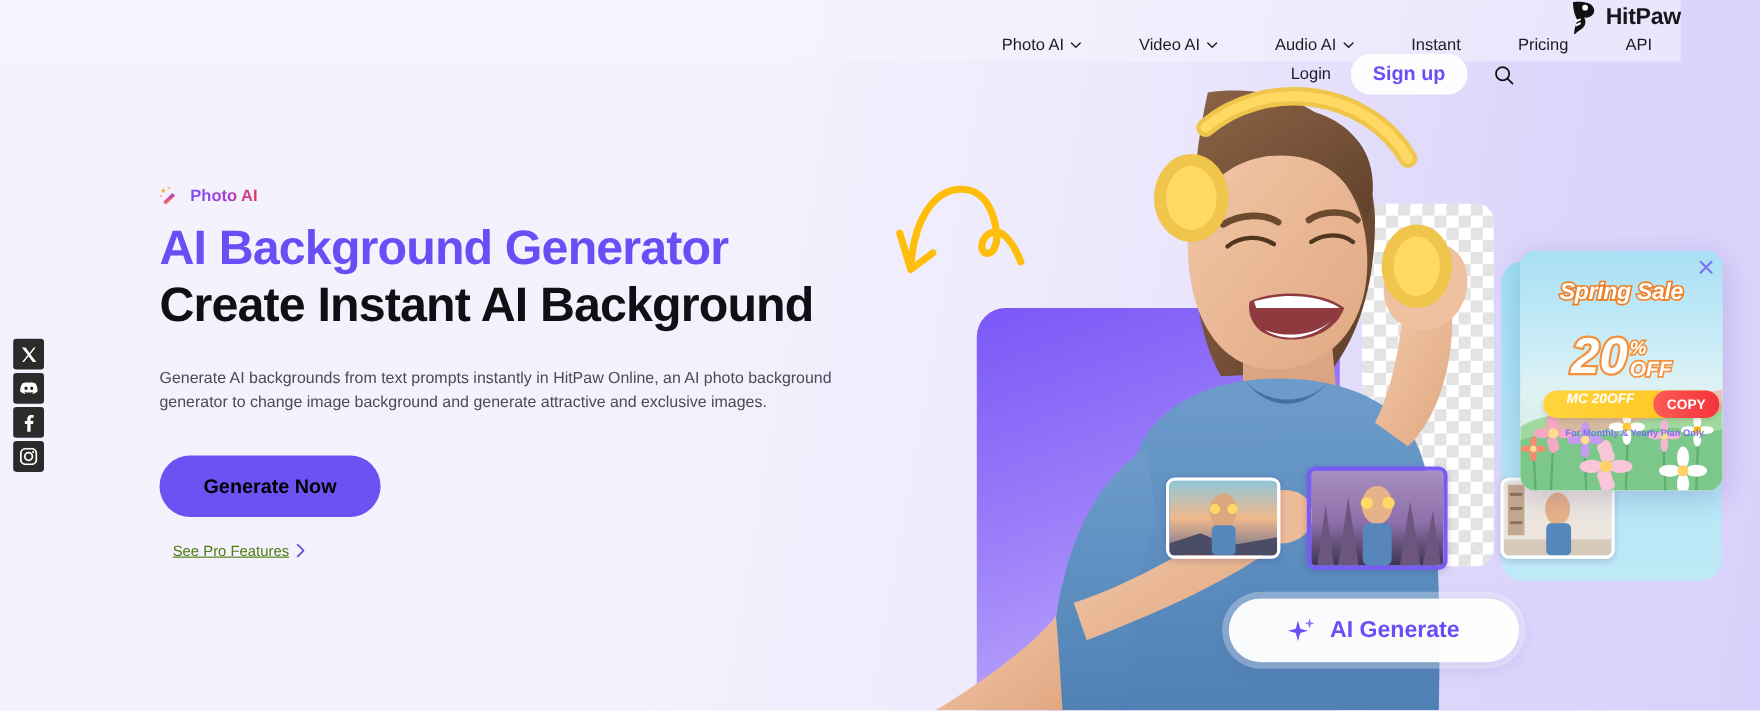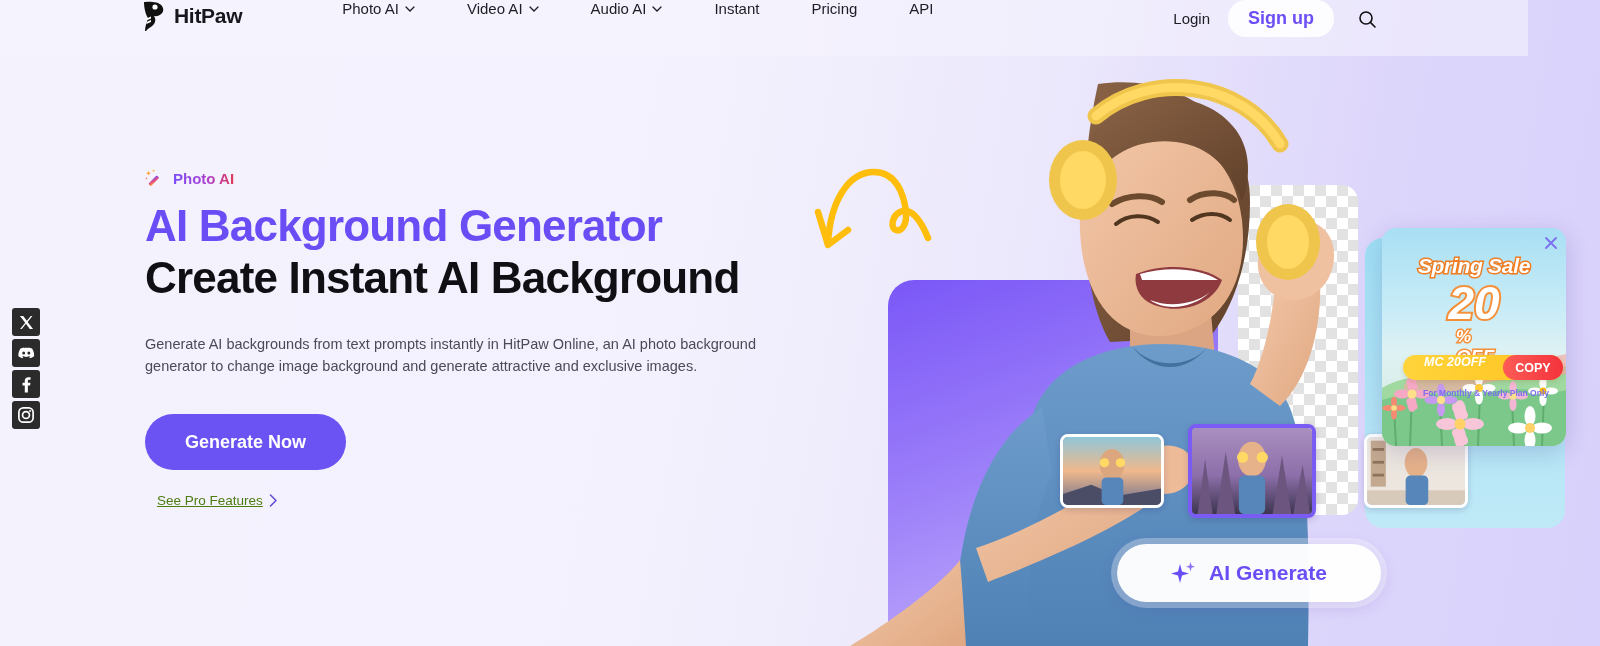--- a/index.html
+++ b/index.html
@@ -9,23 +9,24 @@
     overflow: hidden;
   }
   body {
     position: relative;
     background: linear-gradient(100deg, #f4f2fd 0%, #f3f1fd 42%, #ece8fc 62%, #ddd6fb 82%, #d8d1fb 100%);
   }
 
   
   .header {
     position: absolute; top: 0; left: 0; width: 1528px; height: 56px;
-    display: flex; align-items: flex-start;
+    display: flex; align-items: flex-end;
     background: rgba(246,244,253,0.55);
     z-index: 40;
+    flex-direction: column;
   }
   .logo-wrap {
     display: flex; align-items: center; gap: 8px;
     margin-left: 140px;
   }
   .logo-mark { width: 26px; height: 32px; display: block; }
   .logo-text {
     font-size: 21px; font-weight: 700; color: #16161c; letter-spacing: -0.3px;
   }
   .nav { display: flex; align-items: center; margin-left: 74px; gap: 0px; }
@@ -78,21 +79,21 @@
     font-size: 44px; font-weight: 800; color: #101014;
     letter-spacing: -0.8px; line-height: 1.08; margin-top: 4px;
   }
   .hero-desc {
     margin-top: 33px; font-size: 14.5px; line-height: 21.5px;
     color: #4a4a58; max-width: 615px;
   }
   .cta-btn {
     margin-top: 37px; display: inline-flex; align-items: center; justify-content: center;
     width: 201px; height: 56px; border-radius: 28px;
-    background: #6a53f2; color: #ffffff; font-size: 18px; font-weight: 700;
+    background: #6a53f2; color: #000000; font-size: 18px; font-weight: 700;
     cursor: pointer; border: none; font-family: "Liberation Sans", sans-serif;
   }
   .pro-link {
     margin-top: 23px; display: flex; align-items: center; gap: 6px;
     margin-left: 12px; cursor: pointer; width: fit-content;
   }
   .pro-link-text {
     font-size: 13.5px; color: #4d7c0f; text-decoration: underline;
   }
 
@@ -162,22 +163,22 @@
     cursor: pointer; z-index: 6;
   }
   .promo-title {
     position: absolute; top: 26px; left: 0; width: 100%; text-align: center;
     font-size: 21px; font-weight: 800; font-style: italic;
     color: #ffffff; letter-spacing: -0.3px;
     -webkit-text-stroke: 3px #f07d22; paint-order: stroke fill;
     z-index: 5;
   }
   .promo-pct {
-    position: absolute; top: 52px; left: 0; width: 100%;
-    display: flex; align-items: center; justify-content: center; z-index: 5; flex-direction: column;
+    position: absolute; top: 72px; left: 0; width: 100%;
+    display: flex; align-items: flex-end; justify-content: center; z-index: 5;
   }
   .promo-20 {
     font-size: 46px; font-weight: 800; font-style: italic; color: #ffffff;
     -webkit-text-stroke: 4px #f4903a; paint-order: stroke fill; line-height: 1;
   }
   .promo-offwrap { margin-left: 2px; margin-top: 2px; }
   .promo-percent {
     font-size: 17px; font-weight: 800; font-style: italic; color: #ffffff;
     -webkit-text-stroke: 3px #f4903a; paint-order: stroke fill; display:block; line-height:1;
   }

